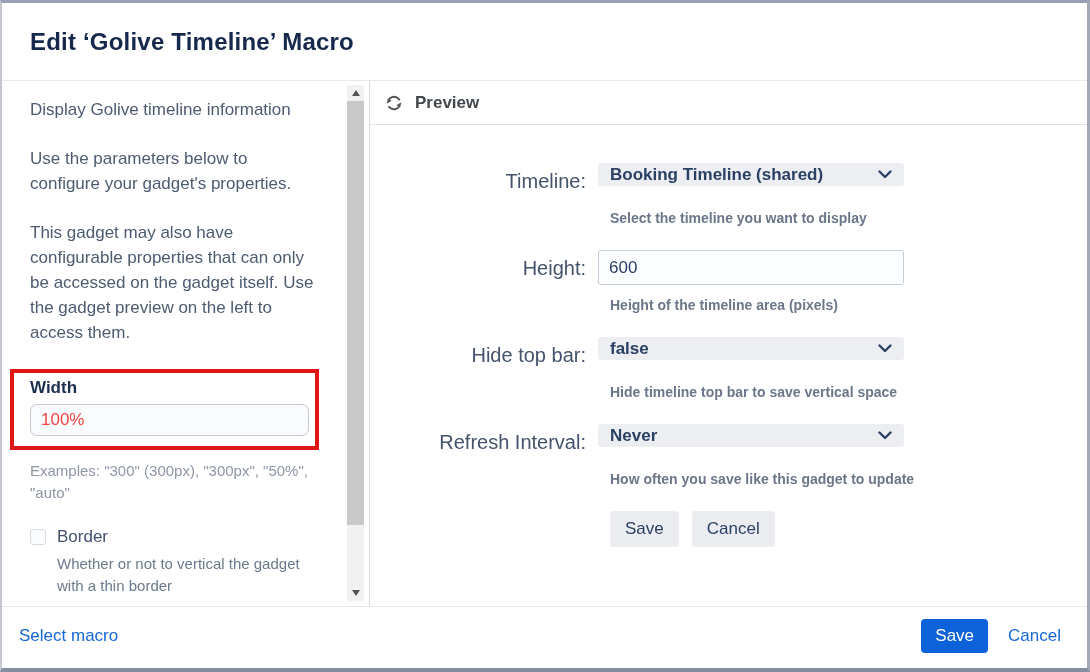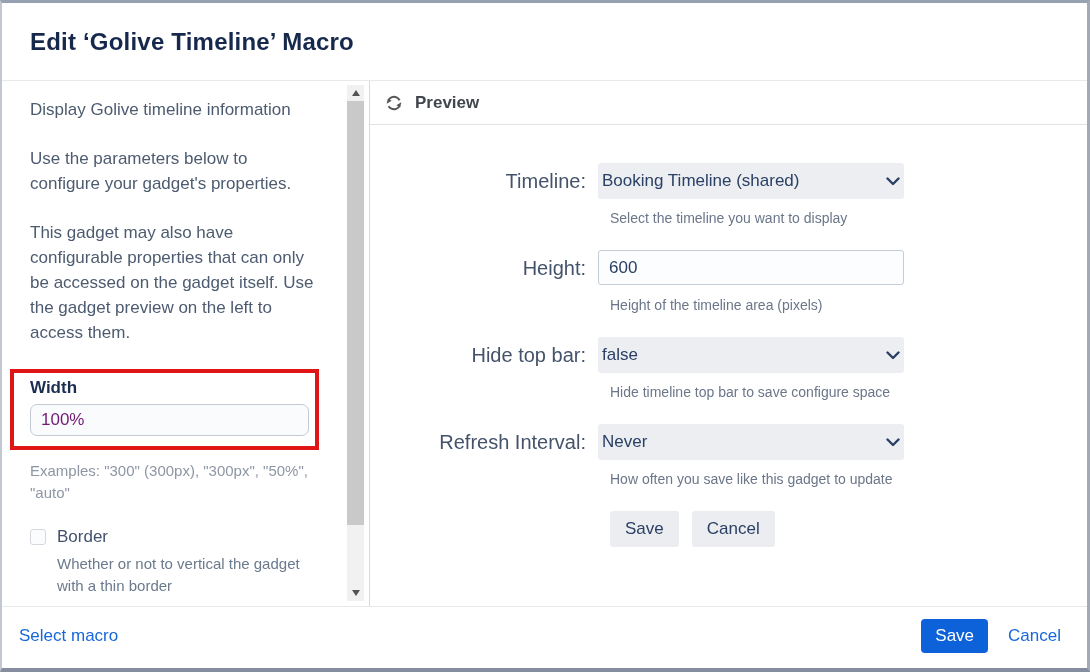--- a/index.html
+++ b/index.html
@@ -28,21 +28,21 @@
   .left { width:368px; flex:0 0 368px; border-right:1px solid #d6d9de; position:relative; overflow:hidden; }
   .lp-content { padding:16px 50px 0 28px; font-size:17px; line-height:25px; color:#4d5b70; }
   .lp-content p { margin:0 0 24px 0; }
 
   .red-box {
     border:4px solid #e01515; margin:12px 0 10px -20px; padding:2px 6px 10px 16px;
   }
   .width-label { font-size:17px; font-weight:bold; color:#1b2e50; margin-bottom:4px; line-height:25px; }
   .width-input {
     display:block; width:100%; height:32px; background:#fafbfc; border:1px solid #c3c9d3; border-radius:7px;
-    font-family:"Liberation Sans", sans-serif; font-size:17px; color:#701a75; padding:0 10px; outline:none;
+    font-family:"Liberation Sans", sans-serif; font-size:17px; color:#ef4444; padding:0 10px; outline:none;
   }
   .examples { font-size:15px; line-height:22px; color:#8e96a4; margin-bottom:20px; }
 
   .cb-row { display:flex; align-items:center; margin-bottom:2px; }
   .cb {
     appearance:none; -webkit-appearance:none; width:16px; height:16px; background:#fbfcfd;
     border:1px solid #d4d9e0; border-radius:3px; margin-right:11px; flex:0 0 16px;
   }
   .cb-label { font-size:17px; color:#42526e; line-height:25px; }
   .cb-help { margin:4px 0 10px 27px; font-size:15px; line-height:22px; color:#6b7a8c; }
@@ -60,28 +60,28 @@
   .right { flex:1 1 auto; display:flex; flex-direction:column; min-width:0; }
   .preview-header { height:44px; flex:0 0 44px; border-bottom:1px solid #e0e3e6; display:flex; align-items:center; padding-left:14px; }
   .sync { width:20px; height:20px; margin-right:11px; }
   .preview-title { font-size:17px; font-weight:bold; color:#42474e; }
 
   .form { padding-top:38px; }
   .frow { display:flex; }
   .flabel { width:228px; flex:0 0 228px; text-align:right; padding-right:12px; font-size:20px; color:#44536b; line-height:36px; white-space:nowrap; }
   .fctrl { width:306px; flex:0 0 306px; }
   .sel {
-    height:36px; background:#eceef1; border-radius:3px; display:flex; align-items:center;
-    justify-content:space-between; padding:0 4px; font-size:17px; color:#2b4065; cursor:default;
+    height:23px; background:#eceef1; border-radius:3px; display:flex; align-items:center;
+    justify-content:space-between; padding:0 12px; font-size:17px; color:#2b4065; cursor:default;font-weight:bold;
   }
   .txt {
     display:block; width:306px; height:35px; background:#fcfdfe; border:1px solid #c6ccd5; border-radius:3px;
     font-family:"Liberation Sans", sans-serif; font-size:17px; color:#2b4065; padding:8px 10px; outline:none;
   }
-  .fhelp { margin:11px 0 24px 240px; font-size:14px; color:#6b7689; }
+  .fhelp { margin:11px 0 24px 240px; font-size:14px; color:#6b7689;font-weight:bold; }
   .btn-row { margin:14px 0 0 240px; display:flex; }
   .gbtn {
     background:#ebedf0; border:none; border-radius:3px; height:36px; padding:0 15px;
     font-family:"Liberation Sans", sans-serif; font-size:17px; color:#2b4065; margin-right:13px; cursor:pointer;
   }
 
   
   .footer { height:62px; flex:0 0 62px; border-top:1px solid #e7e8ea; display:flex; align-items:center; padding:0 26px 4px 17px; }
   .link { color:#1667da; font-size:17px; text-decoration:none; cursor:pointer; }
   .footer .spacer { flex:1; }
@@ -170,21 +170,21 @@
           <div class="flabel">Hide top bar:</div>
           <div class="fctrl">
             <div class="sel">
               <span>false</span>
               <svg width="14" height="9" viewBox="0 0 14 9">
                 <path d="M1.5 1.5 L7 7 L12.5 1.5" fill="none" stroke="#2b4065" stroke-width="2.4" stroke-linecap="round" stroke-linejoin="round"></path>
               </svg>
             </div>
           </div>
         </div>
-        <div class="fhelp">Hide timeline top bar to save configure space</div>
+        <div class="fhelp">Hide timeline top bar to save vertical space</div>
 
         <div class="frow">
           <div class="flabel">Refresh Interval:</div>
           <div class="fctrl">
             <div class="sel">
               <span>Never</span>
               <svg width="14" height="9" viewBox="0 0 14 9">
                 <path d="M1.5 1.5 L7 7 L12.5 1.5" fill="none" stroke="#2b4065" stroke-width="2.4" stroke-linecap="round" stroke-linejoin="round"></path>
               </svg>
             </div>

